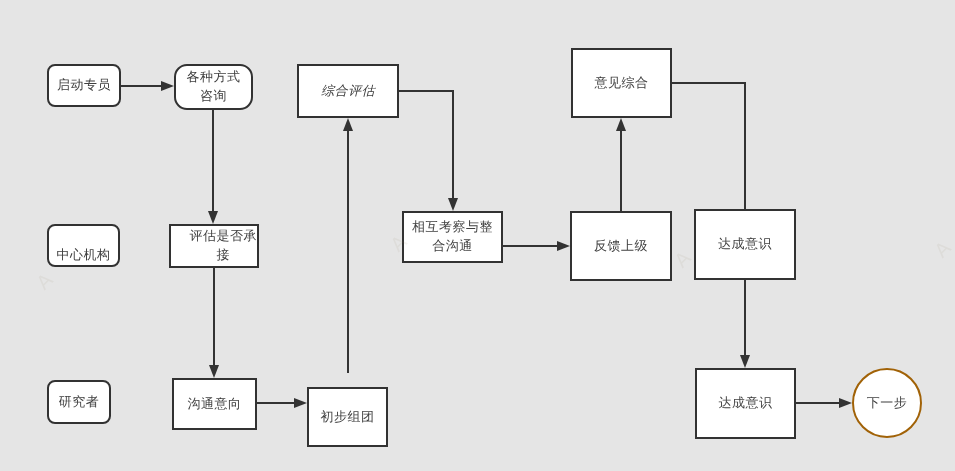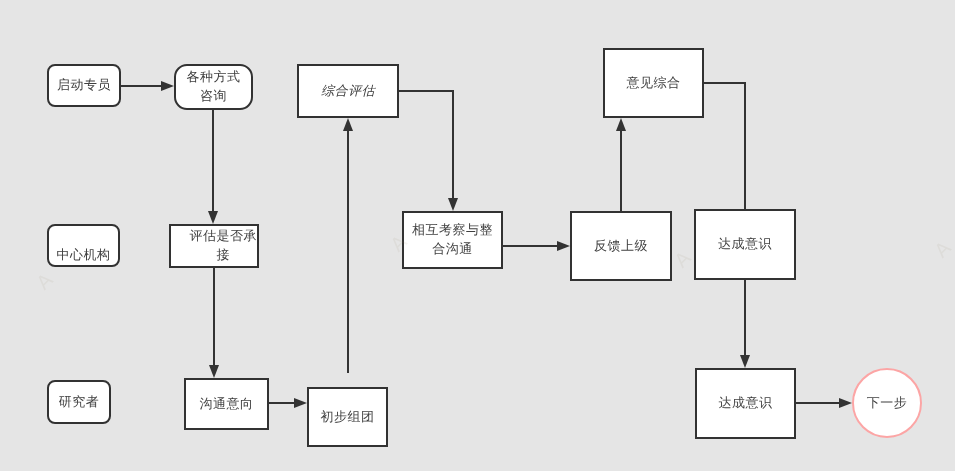--- a/index.html
+++ b/index.html
@@ -20,21 +20,21 @@
     display:flex;align-items:center;justify-content:center;
     text-align:center;
     color:#3f3f3f;
     font-size:13px;
     line-height:1.45;
     letter-spacing:0.5px;
     background:#ffffff;
   }
   .node.rect{border:2.5px solid #323232;}
   .node.rounded{border:2.5px solid #323232;border-radius:8px;}
-  .node.circle{border:2px solid #fca5a5;border-radius:50%;}
+  .node.circle{border:2px solid #a16207;border-radius:50%;}
   .node .label-line{display:block;}
   .watermark{
     position:absolute;
     color:#8a7a5a;
     opacity:0.08;
     font-size:20px;
     transform:rotate(-45deg);
     pointer-events:none;
   }
 </style>
@@ -75,58 +75,58 @@
         <div>
           <span class="label-line">各种方式</span>
           <span class="label-line">咨询</span>
         </div>
       </div>
       <div class="node rect" style="left: 297px; top: 64px; width: 102px; height: 54px; font-style: italic;">
         <div>
           <span class="label-line">综合评估</span>
         </div>
       </div>
-      <div class="node rect" style="left: 571px; top: 48px; width: 101px; height: 70px; margin-left: 32px;">
+      <div class="node rect" style="left: 571px; top: 48px; width: 101px; height: 70px;">
         <div>
           <span class="label-line">意见综合</span>
         </div>
       </div>
       <div class="node rounded" style="left: 47px; top: 224px; width: 73px; height: 43px; align-items: flex-end;">
         <div>
           <span class="label-line">中心机构</span>
         </div>
       </div>
       <div class="node rect" style="left: 169px; top: 224px; width: 90px; height: 44px; justify-content: flex-end;">
         <div>
           <span class="label-line">评估是否承</span>
           <span class="label-line">接</span>
         </div>
       </div>
-      <div class="node rect" style="left: 402px; top: 211px; width: 101px; height: 58px;">
+      <div class="node rect" style="left: 402px; top: 211px; width: 101px; height: 52px;">
         <div>
           <span class="label-line">相互考察与整</span>
           <span class="label-line">合沟通</span>
         </div>
       </div>
       <div class="node rect" style="left: 570px; top: 211px; width: 102px; height: 70px; justify-content: center;">
         <div>
           <span class="label-line">反馈上级</span>
         </div>
       </div>
       <div class="node rect" style="left: 694px; top: 209px; width: 102px; height: 71px;">
         <div>
           <span class="label-line">达成意识</span>
         </div>
       </div>
       <div class="node rounded" style="left: 47px; top: 380px; width: 64px; height: 44px;">
         <div>
           <span class="label-line">研究者</span>
         </div>
       </div>
-      <div class="node rect" style="left: 172px; top: 378px; width: 85px; height: 52px; margin-left: 12px;">
+      <div class="node rect" style="left: 172px; top: 378px; width: 85px; height: 52px;">
         <div>
           <span class="label-line">沟通意向</span>
         </div>
       </div>
       <div class="node rect" style="left: 307px; top: 373px; width: 81px; height: 60px; margin-top: 14px;">
         <div>
           <span class="label-line">初步组团</span>
         </div>
       </div>
       <div class="node rect" style="left: 695px; top: 368px; width: 101px; height: 71px;">

